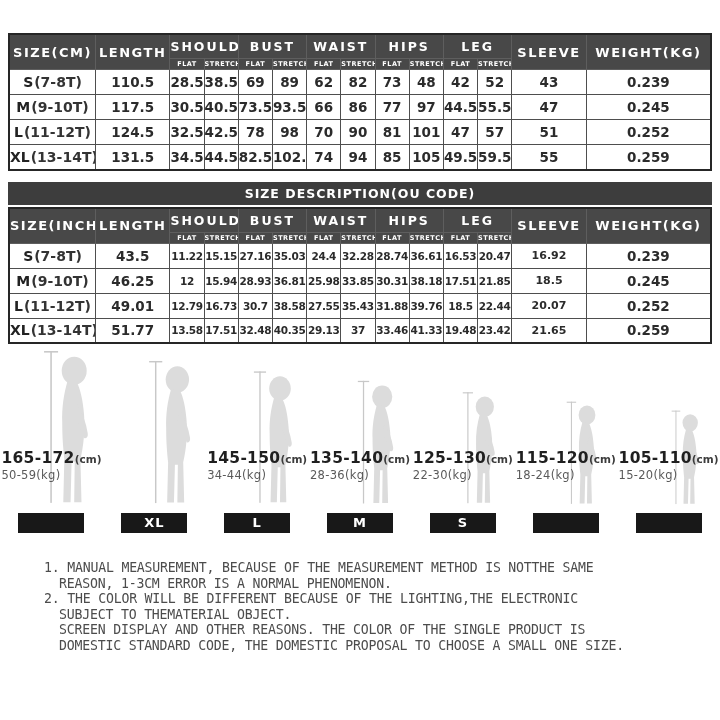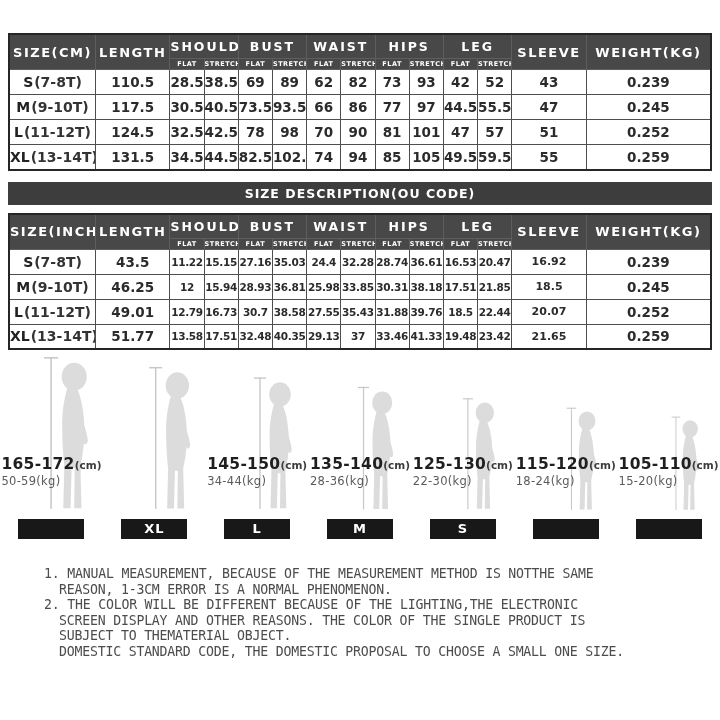--- a/index.html
+++ b/index.html
@@ -14,21 +14,21 @@
   th.h-group{font-size:12.5px;font-weight:bold;letter-spacing:2px;height:23px;}
   tr.subrow th{font-size:6.5px;font-weight:bold;letter-spacing:.5px;color:#e8e8e8;height:10px;line-height:10px;}
   table.t tbody tr{height:25px;}
   table.t tbody td{font-weight:bold;color:#2b2b2b;font-size:13.5px;background:#fff;}
   td.fl{background:var(--flat_col,#b4b4b4);border-right:hidden;}
   td.st{background:var(--stretch_col,#d8d8d8);border-left:hidden;}
   td.c-size .sz{font-size:14px;font-weight:bold;color:#222;}
   td.c-size .age{font-size:14px;font-weight:bold;color:#333;margin-left:1px;}
   table.t-inch td.fl,table.t-inch td.st{font-size:10.5px;letter-spacing:-.3px;}
   table.t-inch td.c-sleeve{font-size:11px;}
-  .banner{width:704px;margin:11px auto 8px auto;height:23px;line-height:23px;background:var(--banner_bg,#3d3d3d);color:#fff;text-align:center;font-size:12.5px;font-weight:bold;letter-spacing:1px;}
+  .banner{width:704px;margin:11px auto 2px auto;height:23px;line-height:23px;background:var(--banner_bg,#3d3d3d);color:#fff;text-align:center;font-size:12.5px;font-weight:bold;letter-spacing:1px;}
 
   
   .figures{width:720px;height:158px;margin-top:4px;display:flex;}
   .fig-col{flex:1;position:relative;display:flex;align-items:flex-end;justify-content:center;padding-left:36px;}
   .figsvg{display:block;}
   .fig-label{position:absolute;bottom:24px;left:50%;transform:translateX(-50%);text-align:left;white-space:nowrap;z-index:2;}
   .fl1 .range{font-size:15.5px;font-weight:bold;color:#1f1f1f;letter-spacing:.3px;}
   .fl1 .unit{font-size:10.5px;font-weight:bold;color:#3c3c3c;}
   .fl2{font-size:11.5px;color:#5a5a5a;margin-top:1px;letter-spacing:.3px;}
 
@@ -104,21 +104,21 @@
       <tr>
         <td class="c-size"><span class="sz">S</span><span class="age">(7-8T)</span></td>
         <td>110.5</td>
         <td class="fl">28.5</td>
           <td class="st">38.5</td>
         <td class="fl">69</td>
           <td class="st">89</td>
         <td class="fl">62</td>
           <td class="st">82</td>
         <td class="fl">73</td>
-          <td class="st">93</td>
+          <td class="st">48</td>
         <td class="fl">42</td>
           <td class="st">52</td>
         <td class="c-sleeve">43</td>
         <td>0.239</td>
       </tr>
       <tr>
         <td class="c-size"><span class="sz">M</span><span class="age">(9-10T)</span></td>
         <td>117.5</td>
         <td class="fl">30.5</td>
           <td class="st">40.5</td>
@@ -362,18 +362,18 @@
       </div>
     <div class="bar-col">
         <div class="bar"></div>
       </div>
   </div>
 
   <div class="notes">
     <div class="note-line">1. MANUAL MEASUREMENT, BECAUSE OF THE MEASUREMENT METHOD IS NOTTHE SAME</div>
     <div class="note-line cont">REASON, 1-3CM ERROR IS A NORMAL PHENOMENON.</div>
     <div class="note-line">2. THE COLOR WILL BE DIFFERENT BECAUSE OF THE LIGHTING,THE ELECTRONIC</div>
+    <div class="note-line cont">SUBJECT TO THEMATERIAL OBJECT.</div>
     <div class="note-line cont">SCREEN DISPLAY AND OTHER REASONS. THE COLOR OF THE SINGLE PRODUCT IS</div>
-    <div class="note-line cont">SUBJECT TO THEMATERIAL OBJECT.</div>
     <div class="note-line cont">DOMESTIC STANDARD CODE, THE DOMESTIC PROPOSAL TO CHOOSE A SMALL ONE SIZE.</div>
   </div>
 
 </div>
 
 </body></html>

